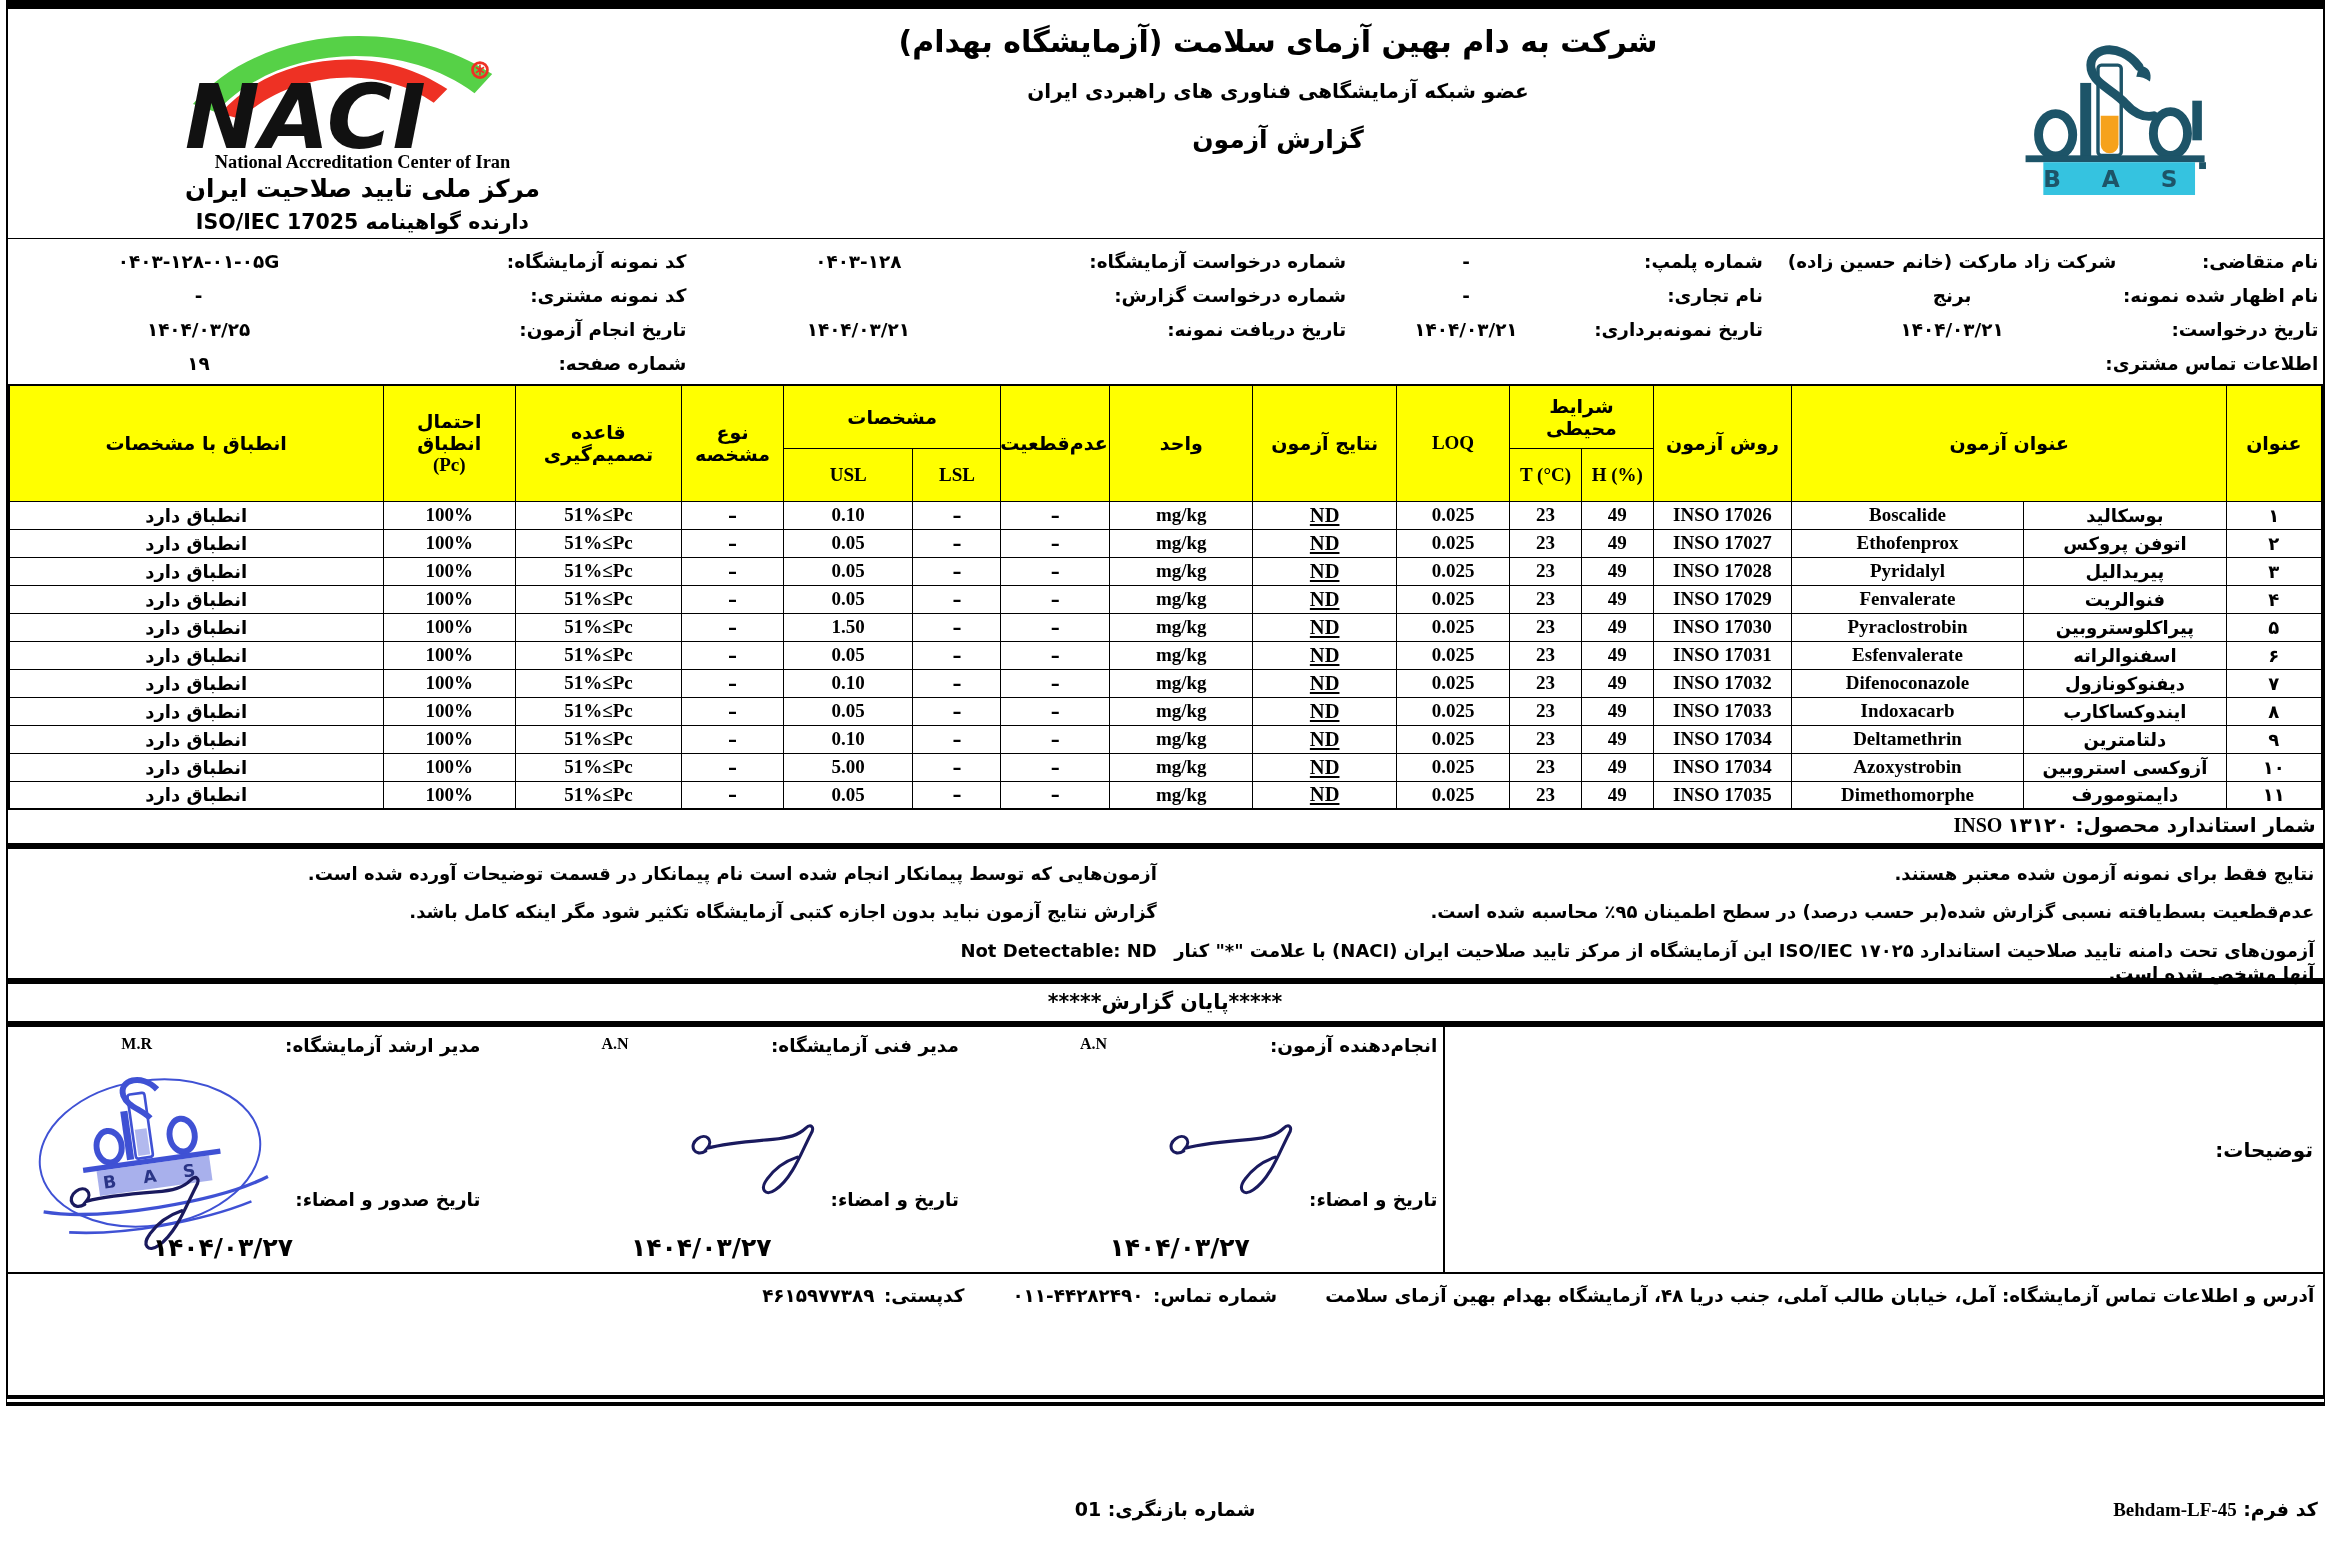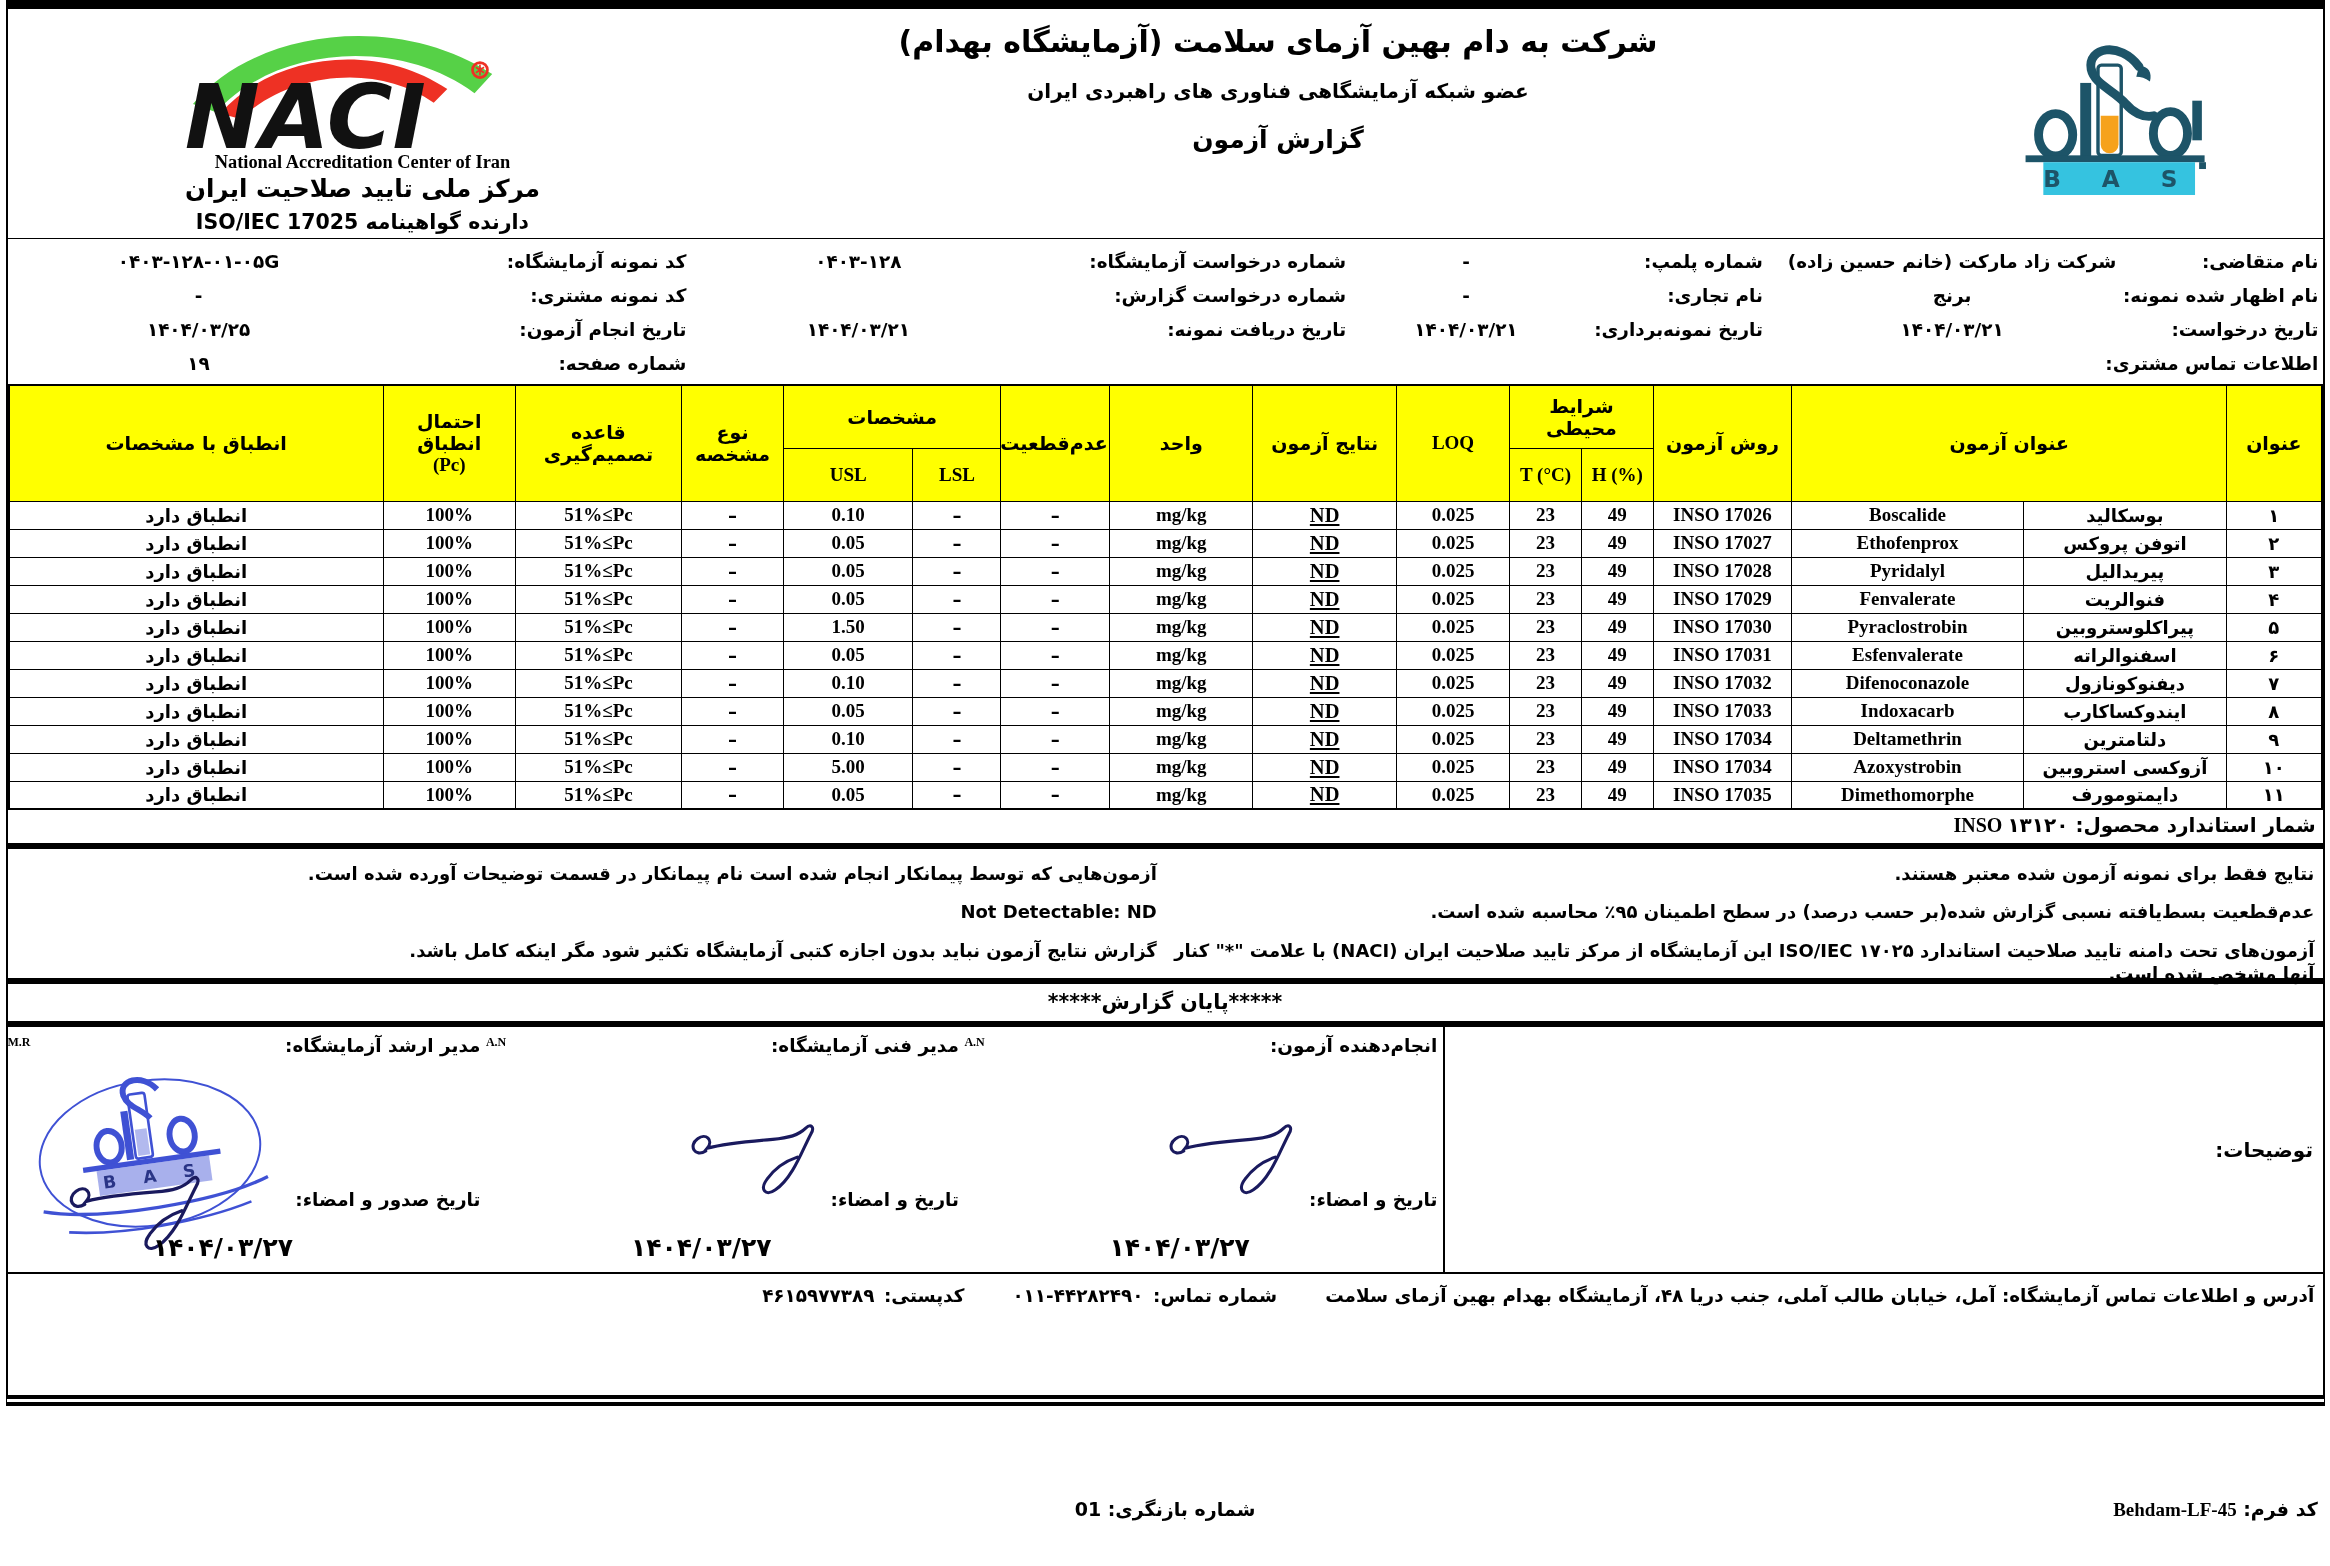--- a/index.html
+++ b/index.html
@@ -52,21 +52,21 @@
   .ncol { width:50%; display:flex; flex-direction:column; gap:16.4px; }
   .note { font-size:18px; text-align:right; padding-right:8.2px; line-height:1.25; }
   .endline { height:37px; line-height:37px; text-align:center; font-size:20.5px; }
   
   .sig { border-top:6.8px solid #000; height:251px; display:flex; direction:rtl; }
   .remarks { width:38%; border-left:2px solid #000; display:flex; align-items:center; font-size:20px; padding-right:9.6px; }
   .blocks { width:62%; display:flex; direction:rtl; }
   .block { flex:1; position:relative; padding-top:8.2px; }
   .rolerow { display:grid; grid-template-columns:46% 54%; font-size:18.4px; }
   .role { text-align:right; padding-right:5.5px; white-space:nowrap; }
-  .sname { font-family:"Liberation Serif", "DejaVu Sans", serif; font-size:12px; direction:ltr; }
+  .sname { text-align:center; font-family:"Liberation Serif", "DejaVu Sans", serif; font-size:16px; direction:ltr; }
   .sigimg { position:absolute; top:53px; right:24%; }
   .datelabel { position:absolute; top:162px; right:5.5px; font-size:18.4px; white-space:nowrap; }
   .dateval { position:absolute; bottom:9.6px; left:0; right:10%; text-align:center; font-size:25px; }
   .stamp { position:absolute; top:27px; left:4%; }
   .sig3 { position:absolute; top:102px; left:10%; }
   
   .addr { border-top:2px solid #000; flex:1; display:flex; direction:rtl; gap:48px; padding:11px 8.2px 0 0; font-size:18.4px; align-items:flex-start; }
   .addr .pair { white-space:nowrap; display:flex; gap:9.6px; }
   .pagefoot { position:absolute; top:1498px; left:5.5px; right:5.5px; height:41px; }
   .formcode { position:absolute; right:6.8px; top:0; font-size:19px; }
@@ -409,22 +409,22 @@
   </div>
 
   <div class="notes">
     <div class="ncol" id="notesR">
         <div class="note">نتایج فقط برای نمونه آزمون شده معتبر هستند.</div>
         <div class="note">عدم‌قطعیت بسط‌یافته نسبی گزارش شده(بر حسب درصد) در سطح اطمینان ۹۵٪ محاسبه شده است.</div>
         <div class="note">آزمون‌های تحت دامنه تایید صلاحیت استاندارد ⁦ISO/IEC ۱۷۰۲۵⁩ این آزمایشگاه از مرکز تایید صلاحیت ایران (NACI) با علامت "*" کنار آنها مشخص شده است.</div>
       </div>
     <div class="ncol" id="notesL">
         <div class="note">آزمون‌هایی که توسط پیمانکار انجام شده است نام پیمانکار در قسمت توضیحات آورده شده است.</div>
+        <div class="note">گزارش نتایج آزمون نباید بدون اجازه کتبی آزمایشگاه تکثیر شود مگر اینکه کامل باشد.</div>
         <div class="note">Not Detectable: ND</div>
-        <div class="note">گزارش نتایج آزمون نباید بدون اجازه کتبی آزمایشگاه تکثیر شود مگر اینکه کامل باشد.</div>
       </div>
   </div>
 
   <div class="endline">*****پایان گزارش*****</div>
 
   <div class="sig">
     <div class="remarks">
       <span>توضیحات:</span>
     </div>
     <div class="blocks">

